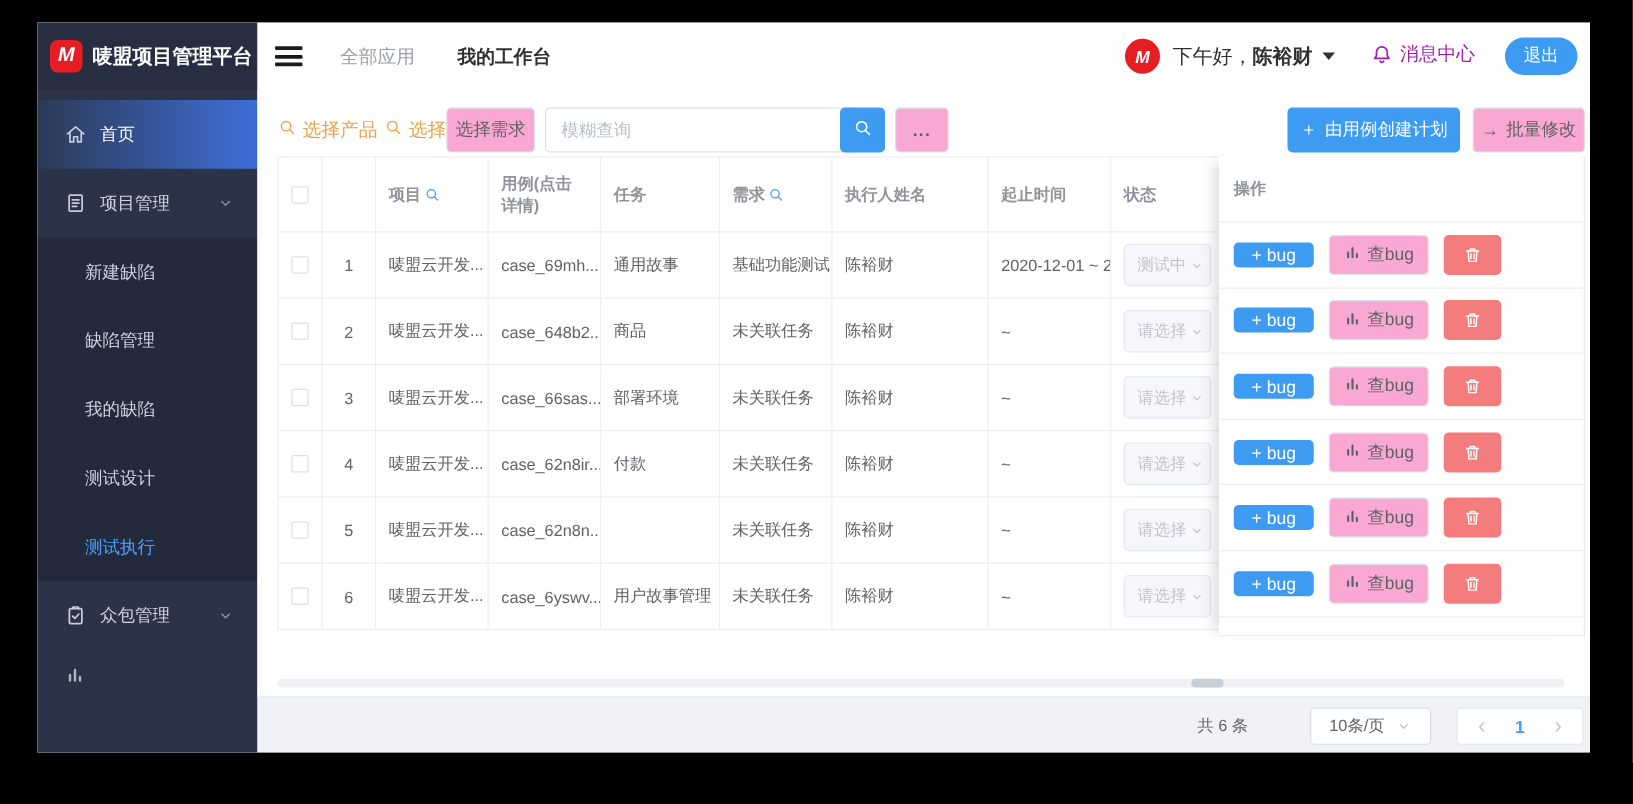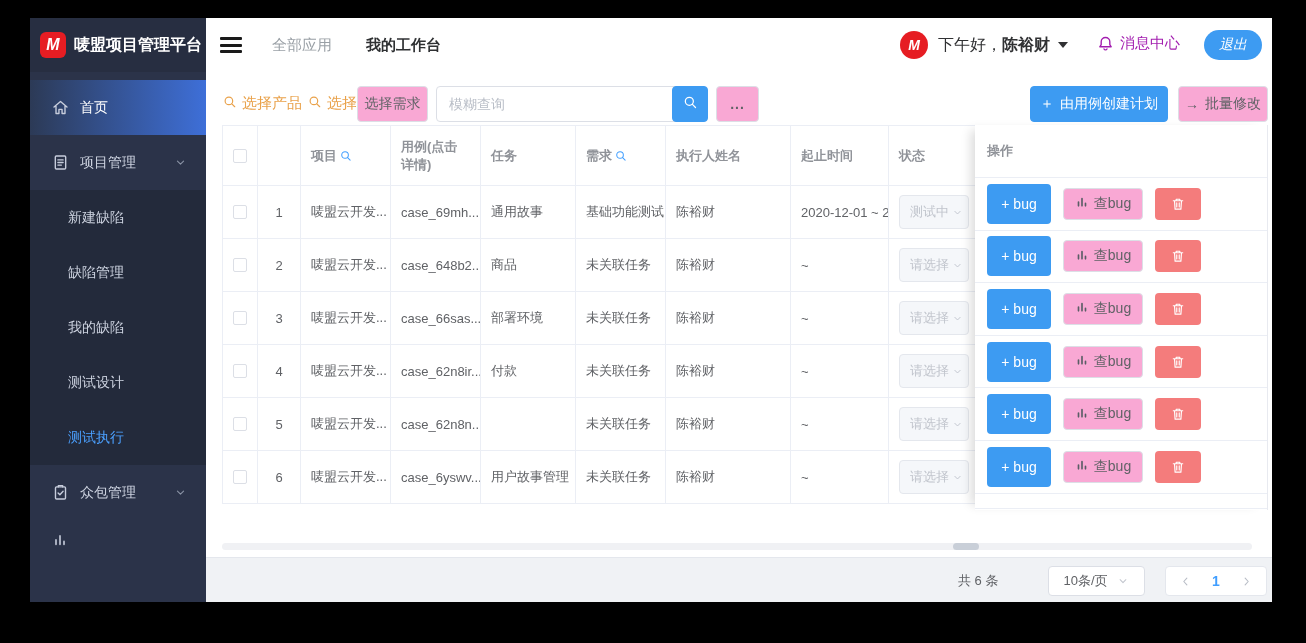--- a/index.html
+++ b/index.html
@@ -20,21 +20,21 @@
   .topnav .nav-item{font-size:15px;color:#9aa0a6;cursor:pointer;white-space:nowrap;}
   .topnav .nav-item.active{color:#2f3133;font-weight:bold;}
   .header-right{margin-left:auto;display:flex;align-items:center;gap:0;padding-right:10px;}
   .avatar{width:28px;height:28px;border-radius:50%;background:var(--logo-red,#E61D23);color:#fff;font-weight:bold;
     font-size:14px;font-style:italic;display:flex;align-items:center;justify-content:center;}
   .greeting{margin-left:10px;font-size:16px;color:#303133;white-space:nowrap;}
   .greeting b{font-weight:bold;}
   .caret-down{width:0;height:0;border-left:5px solid transparent;border-right:5px solid transparent;border-top:6px solid #303133;margin-left:8px;}
   .msg{display:flex;align-items:flex-start;gap:5px;margin-left:28px;color:#a21caf;font-size:15px;cursor:pointer;}
   .logout-btn{margin-left:24px;width:58px;height:30px;border-radius:15px;background:var(--accent-blue,#3D9BF2);
-    color:#fff;font-size:14px;border:none;display:flex;align-items:center;justify-content:center;cursor:pointer;font-style:italic;}
+    color:#fff;font-size:14px;border:none;display:flex;align-items:center;justify-content:center;cursor:pointer;}
 
   
   .sidebar{position:absolute;left:0;top:54px;width:176px;height:530px;background:var(--sidebar-bg,#2B3349);overflow:hidden;}
   .side-item{height:55px;display:flex;align-items:center;padding-left:20px;color:#cdd3e0;font-size:14px;cursor:pointer;position:relative;}
   .side-item .s-icon{width:20px;height:20px;display:flex;align-items:center;justify-content:center;color:#c7cddc;}
   .side-item .s-label{margin-left:10px;}
   .side-item .s-chevron{position:absolute;right:18px;color:#8a93a5;display:flex;}
   .side-item.active-root{background:linear-gradient(90deg,#2C3A56 0%,#3E6FD8 100%);color:#fff;}
   .submenu{background:var(--submenu-bg,#232A3B);}
   .sub-item{height:55px;display:flex;align-items:center;padding-left:38px;color:#ccd2df;font-size:14px;cursor:pointer;}
@@ -72,21 +72,21 @@
     display:flex;align-items:center;padding:0 18px 0 10px;color:#c0c4cc;font-size:13px;overflow:hidden;cursor:not-allowed;flex:none;}
   .sel .sel-txt{overflow:hidden;white-space:nowrap;}
   .sel .sel-ch{position:absolute;right:4px;color:#c0c4cc;display:flex;}
 
   
   .ops{position:absolute;left:769px;top:53px;width:293px;height:385px;background:#fff;
     box-shadow:-9px 0 10px -5px rgba(0,0,0,0.14);border-right:1px solid #e8eaf0;}
   .ops-head{height:53px;display:flex;align-items:center;padding-left:12px;color:#909399;font-weight:bold;
     font-size:13px;border-bottom:1px solid #ebeef5;}
   .ops-row{height:52.6px;display:flex;align-items:center;gap:12px;padding-left:12px;border-bottom:1px solid #ebeef5;}
-  .btn-bug{width:64px;height:40px;background:var(--accent-blue,#3D9BF2);border:none;border-radius:4px;color:#fff;font-size:14px;cursor:pointer;}
+  .btn-bug{width:64px;height:20px;background:var(--accent-blue,#3D9BF2);border:none;border-radius:4px;color:#fff;font-size:14px;cursor:pointer;}
   .btn-view{width:80px;height:32px;gap:5px;}
   .btn-del{width:46px;height:32px;background:var(--danger-red,#F47C7C);border:none;border-radius:4px;color:#fff;
     display:flex;align-items:center;justify-content:center;cursor:pointer;}
   .ops-stub{height:15px;border-bottom:1px solid #ebeef5;}
 
   
   .hscroll-track{position:absolute;left:16px;top:471px;width:1030px;height:7px;border-radius:4px;background:#f0f1f4;}
   .hscroll-thumb{position:absolute;left:731px;top:0;width:26px;height:7px;border-radius:4px;background:#c9cfd8;cursor:grab;}
 
   

